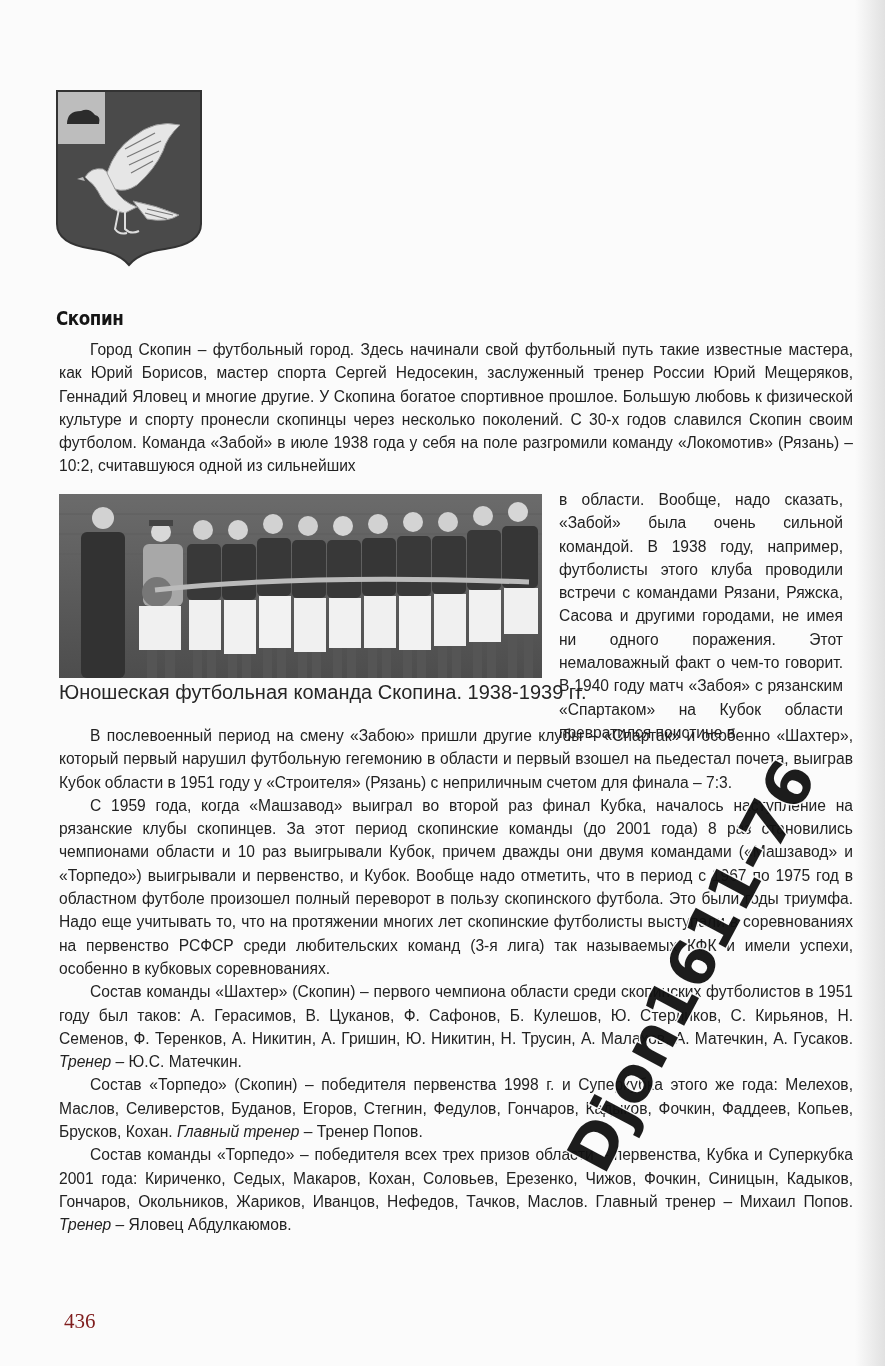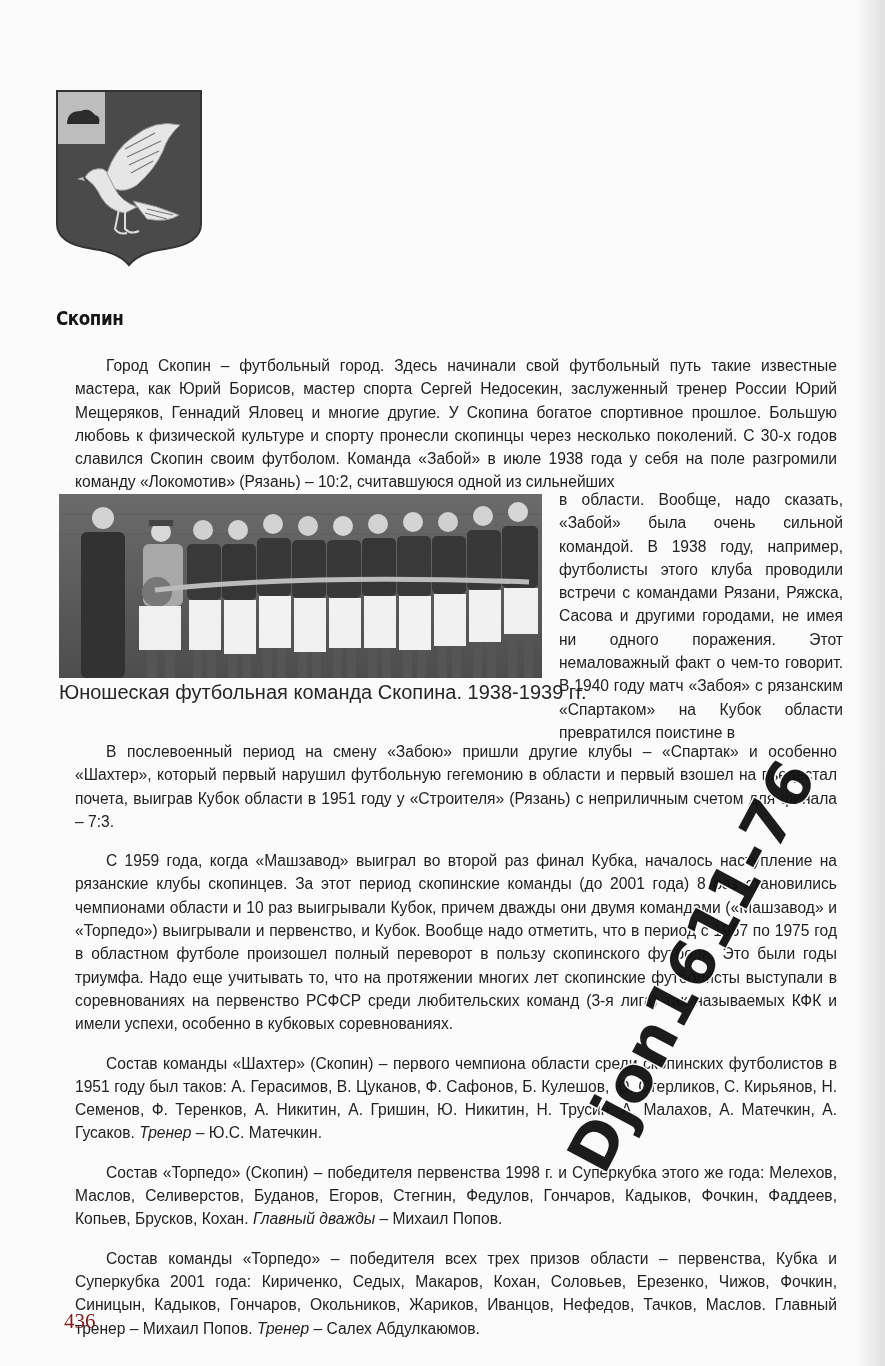--- a/index.html
+++ b/index.html
@@ -21,21 +21,21 @@
       position: absolute; left: 56px; top: 307px;
       font-family: "DejaVu Sans", sans-serif; font-weight: bold;
       font-size: 19px; letter-spacing: -0.5px; transform: scaleX(0.88);
       transform-origin: left top; color: #151515;
     }
     .text {
       font-size: 15.6px; line-height: 23.3px; text-align: justify;
       color: #222;
     }
     .para-block { position: absolute; left: 59px; width: 794px; }
-    .indent { text-indent: 31px; margin: 16px; }
+    .indent { text-indent: 31px; margin: 0; }
     p { margin: 10px; }
     .p1 { top: 338px; }
     .photo {
       position: absolute; left: 59px; top: 494px; width: 483px; height: 184px;
     }
     .caption {
       position: absolute; left: 59px; top: 681px;
       font-size: 20px; color: #262626;
     }
     .right-col {
@@ -200,19 +200,19 @@
 <div class="caption">Юношеская футбольная команда Скопина. 1938-1939 гг.</div>
 
 <div class="right-col text">
   <p>в области. Вообще, надо сказать, «Забой» была очень сильной командой. В 1938 году, например, футболисты этого клуба проводили встречи с командами Рязани, Ряжска, Сасова и другими городами, не имея ни одного поражения. Этот немаловажный факт о чем-то говорит. В 1940 году матч «Забоя» с рязанским «Спартаком» на Кубок области превратился поистине в</p>
 </div>
 
 <div class="para-block text p-rest">
   <p class="indent">В послевоенный период на смену «Забою» пришли другие клубы – «Спартак» и особенно «Шахтер», который первый нарушил футбольную гегемонию в области и первый взошел на пьедестал почета, выиграв Кубок области в 1951 году у «Строителя» (Рязань) с неприличным счетом для финала – 7:3.</p>
   <p class="indent">С 1959 года, когда «Машзавод» выиграл во второй раз финал Кубка, началось наступление на рязанские клубы скопинцев. За этот период скопинские команды (до 2001 года) 8 раз становились чемпионами области и 10 раз выигрывали Кубок, причем дважды они двумя командами («Машзавод» и «Торпедо») выигрывали и первенство, и Кубок. Вообще надо отметить, что в период с 1967 по 1975 год в областном футболе произошел полный переворот в пользу скопинского футбола. Это были годы триумфа. Надо еще учитывать то, что на протяжении многих лет скопинские футболисты выступали в соревнованиях на первенство РСФСР среди любительских команд (3-я лига) так называемых КФК и имели успехи, особенно в кубковых соревнованиях.</p>
   <p class="indent"><span>Состав команды «Шахтер» (Скопин) – первого чемпиона области среди скопинских футболистов в 1951 году был таков: А. Герасимов, В. Цуканов, Ф. Сафонов, Б. Кулешов, Ю. Стерликов, С. Кирьянов, Н. Семенов, Ф. Теренков, А. Никитин, А. Гришин, Ю. Никитин, Н. Трусин, А. Малахов, А. Матечкин, А. Гусаков. </span><em>Тренер</em><span> – Ю.С. Матечкин.</span></p>
-  <p class="indent"><span>Состав «Торпедо» (Скопин) – победителя первенства 1998 г. и Суперкубка этого же года: Мелехов, Маслов, Селиверстов, Буданов, Егоров, Стегнин, Федулов, Гончаров, Кадыков, Фочкин, Фаддеев, Копьев, Брусков, Кохан. </span><em>Главный дважды</em><span> – Михаил Попов.</span></p>
-  <p class="indent"><span>Состав команды «Торпедо» – победителя всех трех призов области – первенства, Кубка и Суперкубка 2001 года: Кириченко, Седых, Макаров, Кохан, Соловьев, Ерезенко, Чижов, Фочкин, Синицын, Кадыков, Гончаров, Окольников, Жариков, Иванцов, Нефедов, Тачков, Маслов. Главный тренер – Михаил Попов. </span><em>Тренер</em><span> – Салех Абдулкаюмов.</span></p>
+  <p class="indent"><span>Состав «Торпедо» (Скопин) – победителя первенства 1998 г. и Суперкубка этого же года: Мелехов, Маслов, Селиверстов, Буданов, Егоров, Стегнин, Федулов, Гончаров, Кадыков, Фочкин, Фаддеев, Копьев, Брусков, Кохан. </span><em>Главный тренер</em><span> – Тренер Попов.</span></p>
+  <p class="indent"><span>Состав команды «Торпедо» – победителя всех трех призов области – первенства, Кубка и Суперкубка 2001 года: Кириченко, Седых, Макаров, Кохан, Соловьев, Ерезенко, Чижов, Фочкин, Синицын, Кадыков, Гончаров, Окольников, Жариков, Иванцов, Нефедов, Тачков, Маслов. Главный тренер – Михаил Попов. </span><em>Тренер</em><span> – Яловец Абдулкаюмов.</span></p>
 </div>
 
 <div class="page-num">436</div>
 
 <div class="watermark">Djon1611-76</div>
 
 </body></html>

